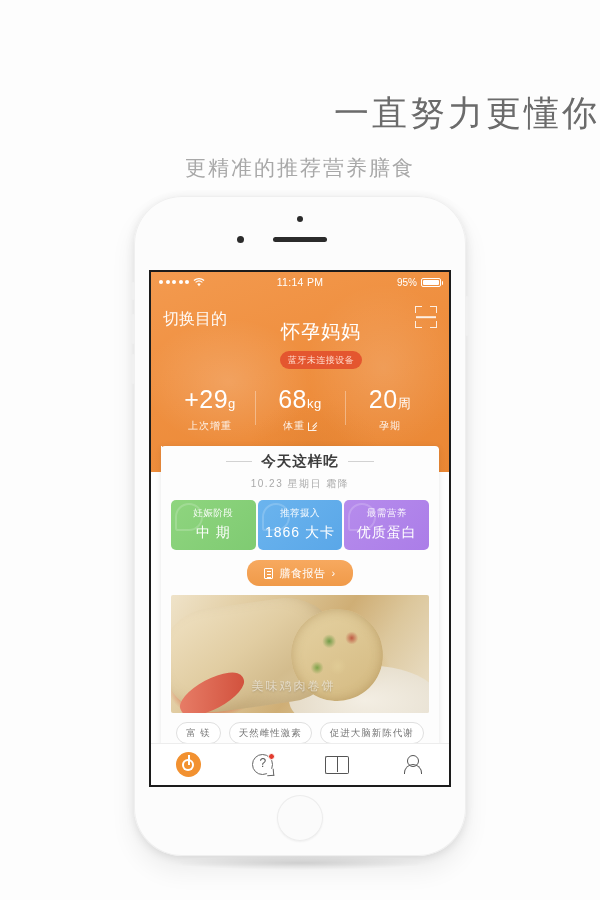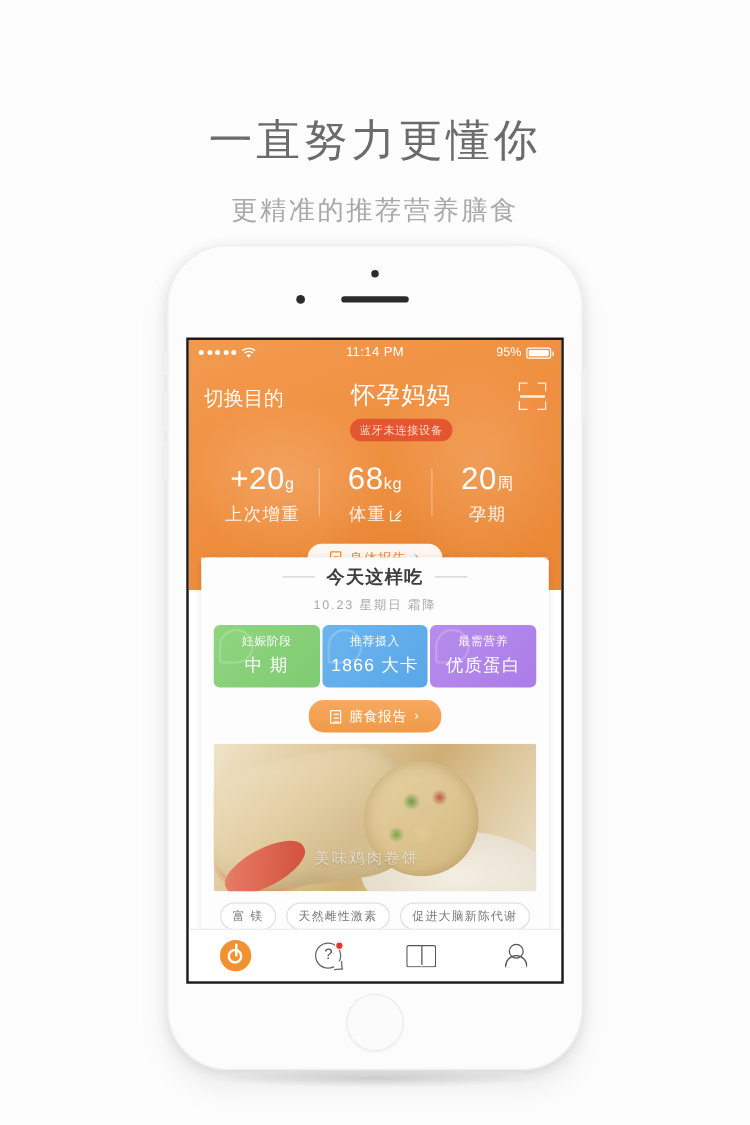--- a/index.html
+++ b/index.html
@@ -19,20 +19,21 @@
     top: 0; left: 0; right: 0;
     padding-top: 92px;
     text-align: center;
   }
   .promo-title {
     font-size: 35px;
     color: #6b6b6b;
     letter-spacing: 3px;
     font-weight: 400;
     line-height: 1.2;
+    text-align: right;
   }
   .promo-sub {
     margin-top: 20px;
     font-size: 21px;
     color: #a8a8a8;
     letter-spacing: 2px;
     font-weight: 400;
   }
 
   
@@ -158,21 +159,21 @@
   }
   .switch-purpose {
     font-size: 16px;
     color: #fff;
     opacity: 0.95;
     margin-top: 7px;
   }
   .hero-center {
     flex: 1;
     text-align: center;
-    margin-top: 1px;
+    margin-top: 17px;
   }
   .hero-title {
     font-size: 19px;
     color: #fff;
     letter-spacing: 1px;
     font-weight: 500;
   }
   .ble-badge {
     display: inline-block;
     margin-top: 6px;
@@ -214,21 +215,21 @@
   .stat-value {
     color: #fff;
     font-size: 25px;
     font-weight: 400;
     line-height: 1;
     letter-spacing: 0.5px;
   }
   .stat-value .unit { font-size: 13px; }
   .stat-label {
     margin-top: 7px;
-    font-size: 14px;
+    font-size: 10px;
     color: rgba(255,255,255,0.88);
     letter-spacing: 1px;
     display: flex; align-items: center; justify-content: center; gap: 3px;
   }
   .pencil-icon { display:inline-block; width:9px; height:9px; position:relative; }
   .pencil-icon::before{
     content:""; position:absolute; left:0; bottom:0; width:7px; height:7px;
     border:1px solid rgba(255,255,255,0.9); border-top-color:transparent; border-right-color:transparent;
   }
   .pencil-icon::after{
@@ -537,21 +538,21 @@
             <span></span>
             <span></span>
             <span></span>
             <i></i>
         </div>
       </div>
 
       <div class="stats">
         <div class="stat">
           <div class="stat-value">
-            <span>+20</span><span class="unit">g</span>
+            <span>+29</span><span class="unit">g</span>
           </div>
           <div class="stat-label">
             <span>上次增重</span>
           </div>
         </div>
         <div class="stat">
           <div class="stat-value">
             <span>68</span><span class="unit">kg</span>
           </div>
           <div class="stat-label">

